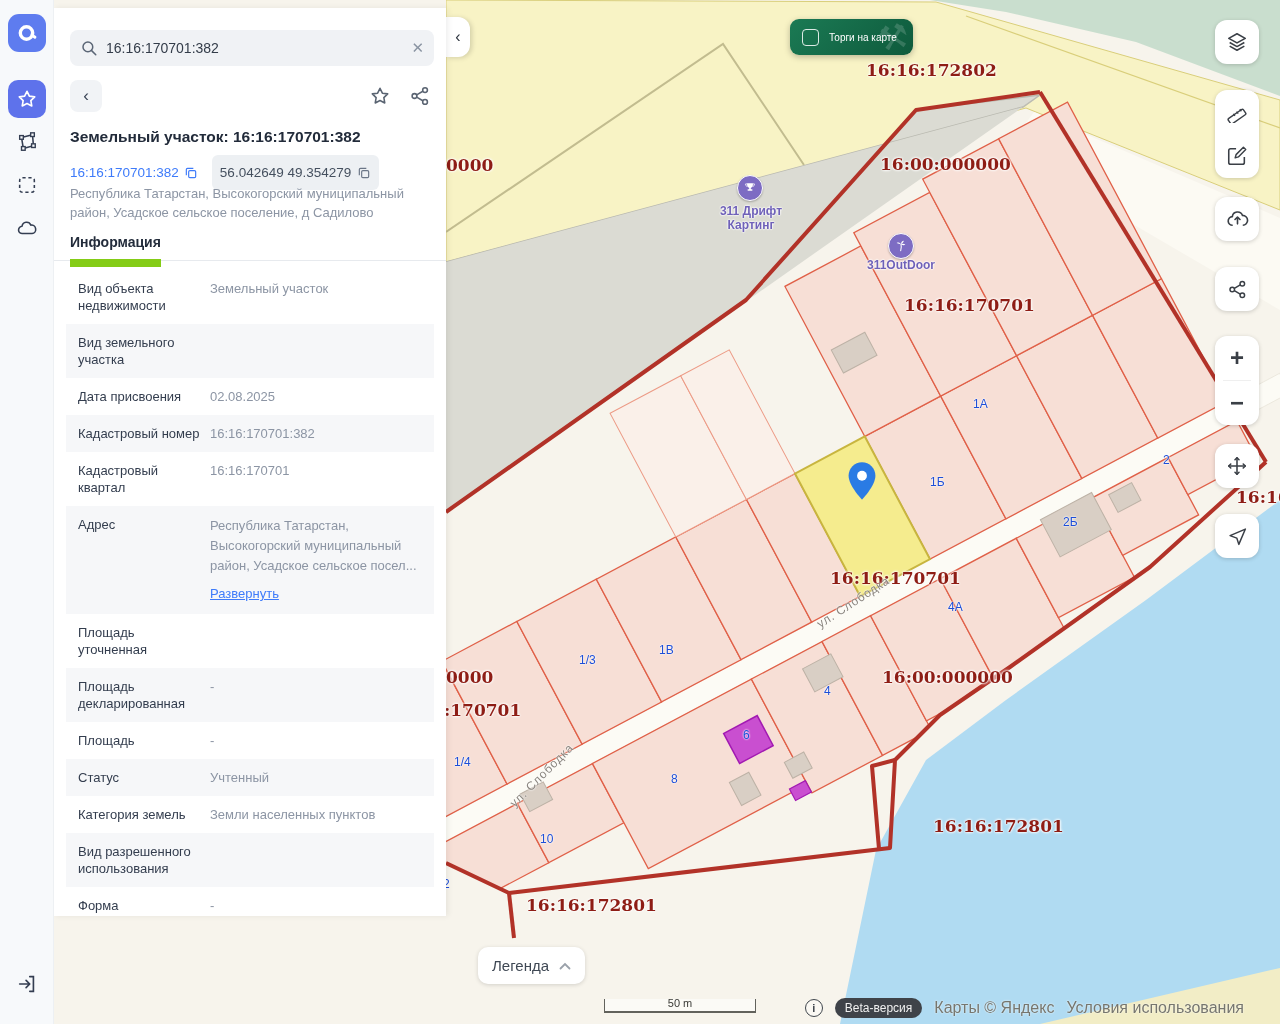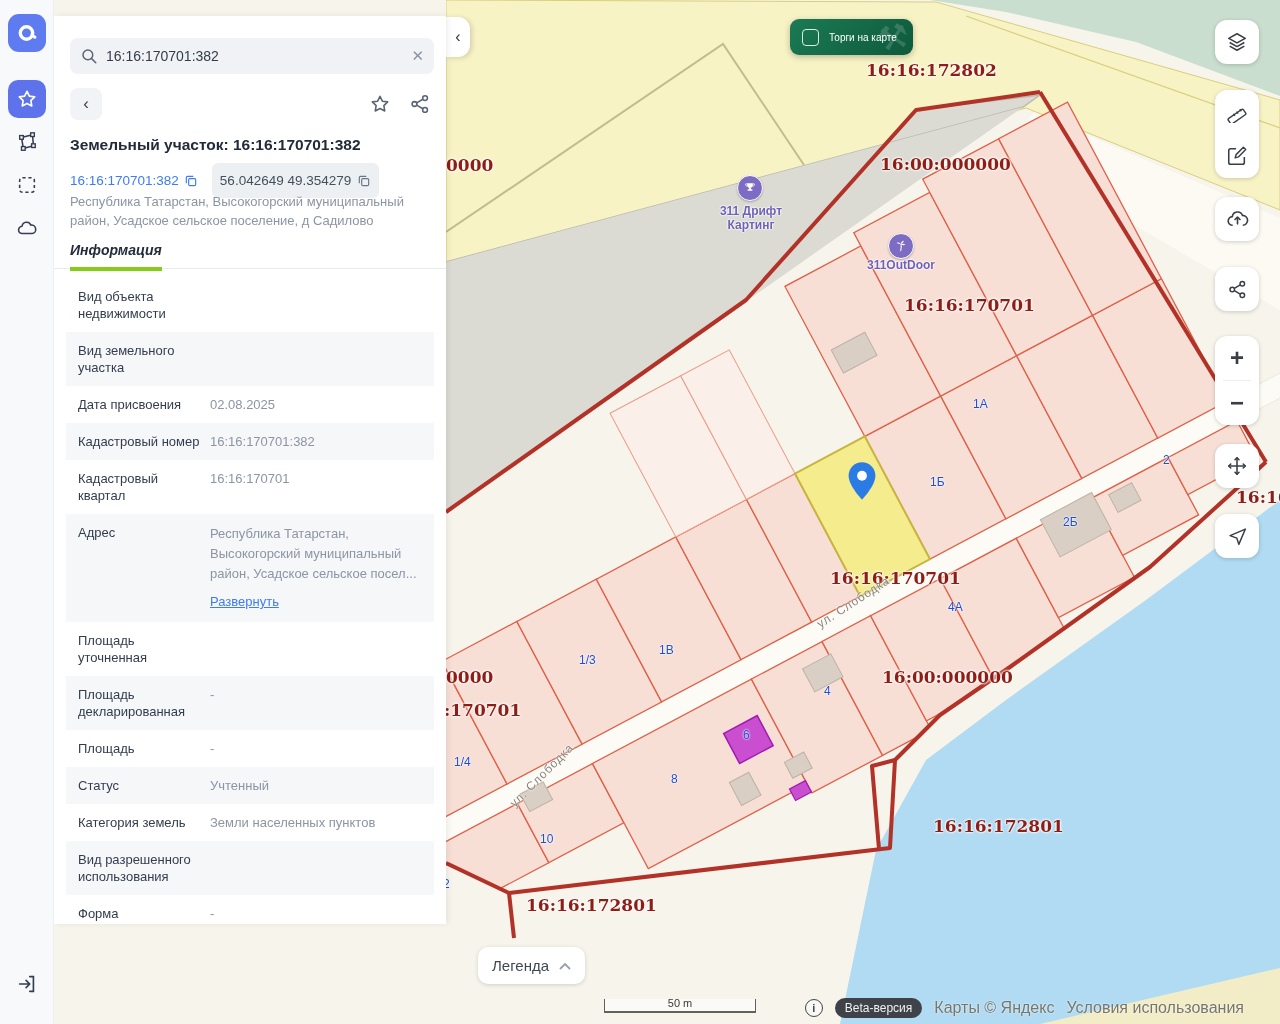--- a/index.html
+++ b/index.html
@@ -7,35 +7,35 @@
   .app { position:relative; width:1280px; height:1024px; overflow:hidden; background:#F7F4EC; }
 
   
   .rail { position:absolute; left:0; top:0; width:54px; height:1024px; background:#F7F9FB; border-right:1px solid #EDF0F3; z-index:30; }
   .rail .logo { position:absolute; left:8px; top:14px; width:38px; height:38px; border-radius:11px; background:#5E7CEF; display:flex; align-items:center; justify-content:center; }
   .rail-btn { position:absolute; left:8px; width:38px; height:38px; border-radius:10px; display:flex; align-items:center; justify-content:center; }
   .rail-btn.active { background:#5E72EB; }
   .rail-icon { position:absolute; left:15px; width:24px; height:24px; display:flex; align-items:center; justify-content:center; }
 
   
-  .panel { position:absolute; left:54px; top:16px; width:392px; height:908px; background:#FFFFFF; z-index:25; box-shadow:2px 0 6px rgba(0,0,0,.07); overflow:hidden; }
+  .panel { position:absolute; left:54px; top:8px; width:392px; height:908px; background:#FFFFFF; z-index:25; box-shadow:2px 0 6px rgba(0,0,0,.07); overflow:hidden; }
   .searchbar { position:absolute; left:16px; top:22px; width:364px; height:36px; background:#F0F2F5; border-radius:8px; display:flex; align-items:center; padding:0 10px; }
   .searchbar input { flex:1; border:none; outline:none; background:transparent; font-size:14px; color:#333C49; margin-left:8px; font-family:"Liberation Sans", sans-serif; }
   .clear-x { color:#8A94A2; font-size:15px; cursor:pointer; }
   .ptoolbar { position:absolute; left:16px; top:72px; width:364px; height:32px; display:flex; align-items:center; }
   .back-btn { width:32px; height:32px; background:#F1F3F6; border-radius:8px; display:flex; align-items:center; justify-content:center; color:#3A4456; font-size:17px; }
   .ptoolbar .spacer { flex:1; }
   .icon-plain { width:28px; height:28px; display:flex; align-items:center; justify-content:center; margin-left:12px; }
   .ptitle { position:absolute; left:16px; top:120px; width:364px; font-size:15.5px; font-weight:bold; color:#222B3A; }
   .chips { position:absolute; left:16px; top:147px; display:flex; align-items:center; }
   .chip-link { display:flex; align-items:center; gap:5px; color:#3E7BFA; font-size:13.5px; }
   .chip-gray { display:flex; align-items:center; gap:6px; background:#EDF0F3; border-radius:6px; padding:10px 8px; color:#45505F; font-size:13.5px; margin-left:14px; }
   .address { position:absolute; left:16px; top:176px; width:360px; font-size:13px; line-height:19px; color:#8C95A4; }
   .tabs { position:absolute; left:0; top:222px; width:392px; height:31px; border-bottom:1px solid #E7EAEE; }
-  .tab { position:absolute; left:16px; top:4px; font-size:14px; font-weight:bold; color:#232C3B; padding-bottom:9px; border-bottom:4px solid #84cc16;font-style:italic; }
+  .tab { position:absolute; left:16px; top:4px; font-size:14px; font-weight:bold; color:#232C3B; padding-bottom:9px; border-bottom:8px solid #84cc16; }
   .info { position:absolute; left:12px; top:262px; width:368px; }
   .irow { display:flex; padding:10px 12px; }
   .irow:nth-child(even) { background:#F6F7F9; }
   .irow .lab { width:132px; min-width:132px; font-size:13px; line-height:17px; color:#333D4E; padding-right:10px; }
   .irow .val { flex:1; font-size:13px; line-height:17px; color:#8C95A4; }
   .irow .val.tall { line-height:20px; }
   .expand { display:inline-block; margin-top:8px; color:#3E7BFA; font-size:13px; text-decoration:underline; }
 
   
   .map { position:absolute; left:446px; top:0; width:834px; height:1024px; overflow:hidden; background:#F7F4EC; }
@@ -153,20 +153,21 @@
           </svg>
       </div>
     </div>
     <div class="address">Республика Татарстан, Высокогорский муниципальный район, Усадское сельское поселение, д Садилово</div>
     <div class="tabs">
       <div class="tab">Информация</div>
     </div>
     <div class="info">
       <div class="irow">
           <div class="lab">Вид объекта недвижимости</div>
+          <div class="val">Земельный участок</div>
         </div>
       <div class="irow">
           <div class="lab">Вид земельного участка</div>
         </div>
       <div class="irow">
           <div class="lab">Дата присвоения</div>
           <div class="val">02.08.2025</div>
         </div>
       <div class="irow">
           <div class="lab">Кадастровый номер</div>

